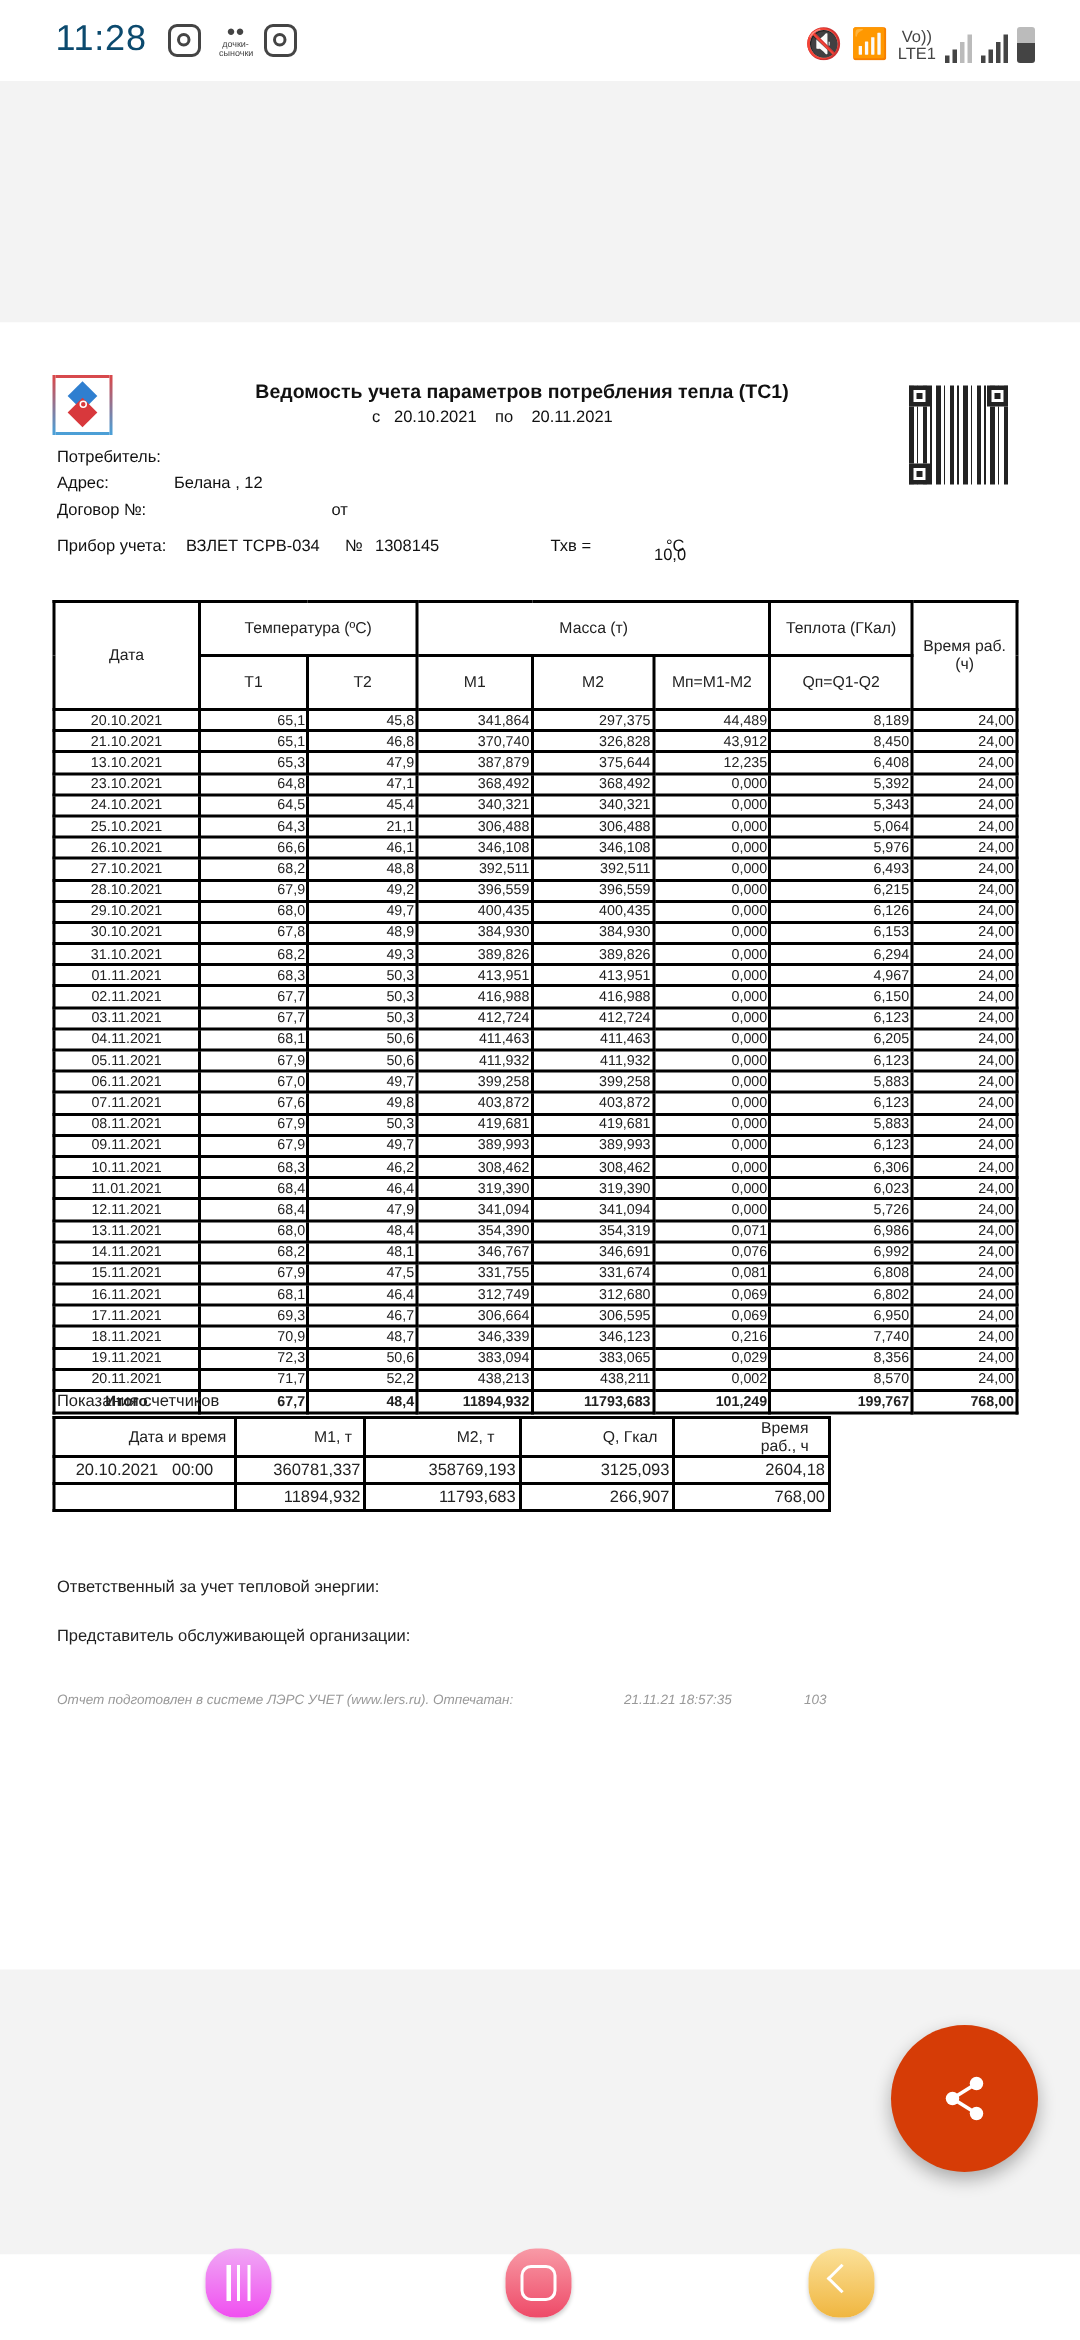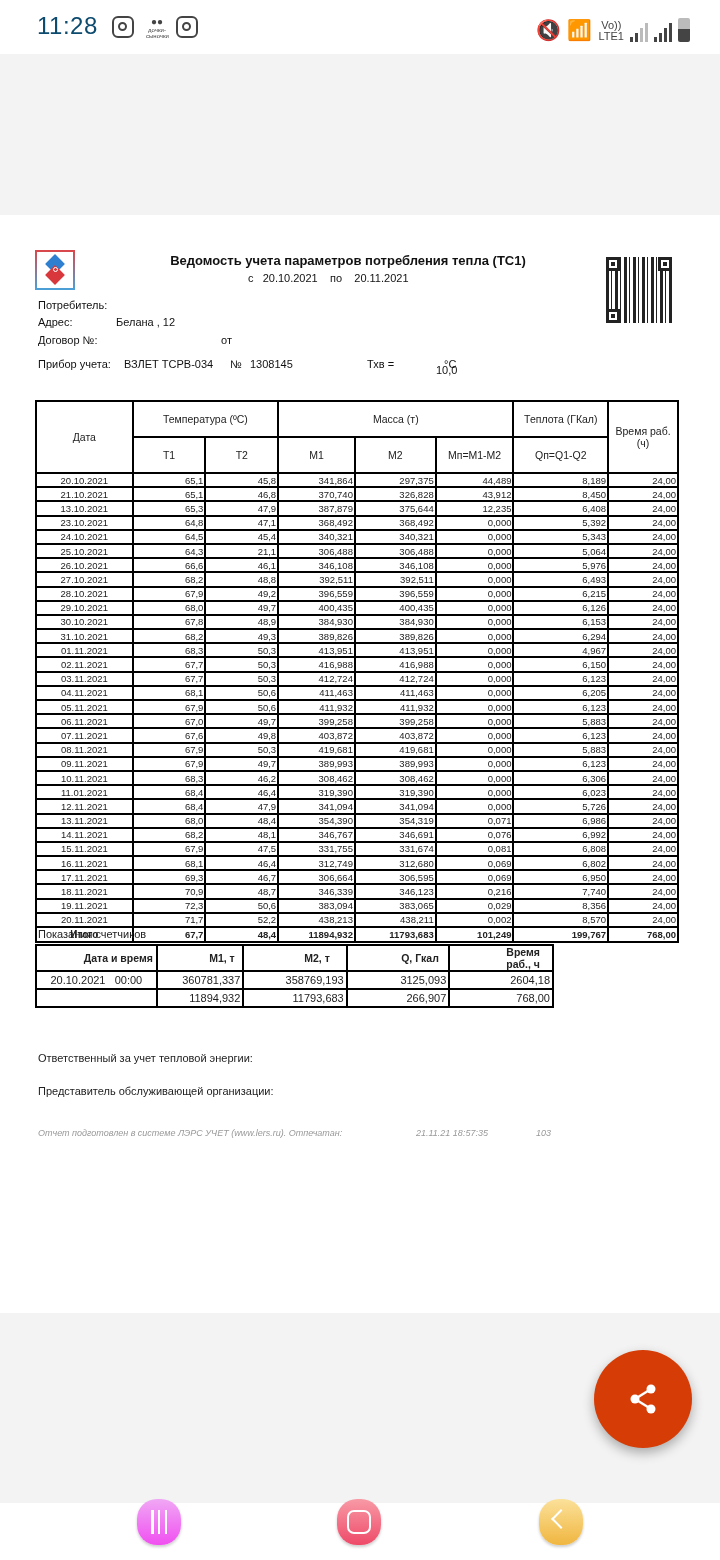--- a/index.html
+++ b/index.html
@@ -43,21 +43,21 @@
   .main-table td, .main-table th { border: 2px solid #000; }
   .main-table th { font-weight: normal; font-size: 10.5px; color: #222; height: 36px; }
   .main-table td { height: 14.2px; line-height: 11px; padding: 0 1px; text-align: right; }
   .main-table td.date { text-align: center; }
   .main-table tr.total td { font-weight: bold; height: 15px; }
   .main-table tr.total td.date { font-size: 10px; }
 
   .meters-caption { position: absolute; left: 38px; top: 928px; font-size: 11px; color: #222; }
   .meters-table { left: 35px; top: 944px; width: 519px; font-size: 11px; color: #222; }
   .meters-table td, .meters-table th { border: 2px solid #000; height: 18px; padding: 0 2px; }
-  .meters-table th { font-weight: bold; font-size: 10.5px; padding-left: 46px; }
+  .meters-table th { font-weight: normal; font-size: 10.5px; padding-left: 46px; }
   .meters-table td { text-align: right; margin-top: 10px; }
   .meters-table td.dt { text-align: center; white-space: pre; }
 
   .sign { position: absolute; left: 38px; font-size: 11px; color: #222; }
   .footer-note { position: absolute; top: 1128px; font-size: 9px; color: #999; font-style: italic; white-space: pre; }
 
   .fab { position: absolute; left: 594px; top: 1350px; width: 98px; height: 98px; border-radius: 50%; background: #d63c06; box-shadow: 0 5px 12px rgba(0,0,0,0.3); }
   .fab svg { position: absolute; left: 33px; top: 33px; }
 
   .navbar { position: absolute; left: 0; top: 1503px; width: 720px; height: 57px; background: #fff; }

